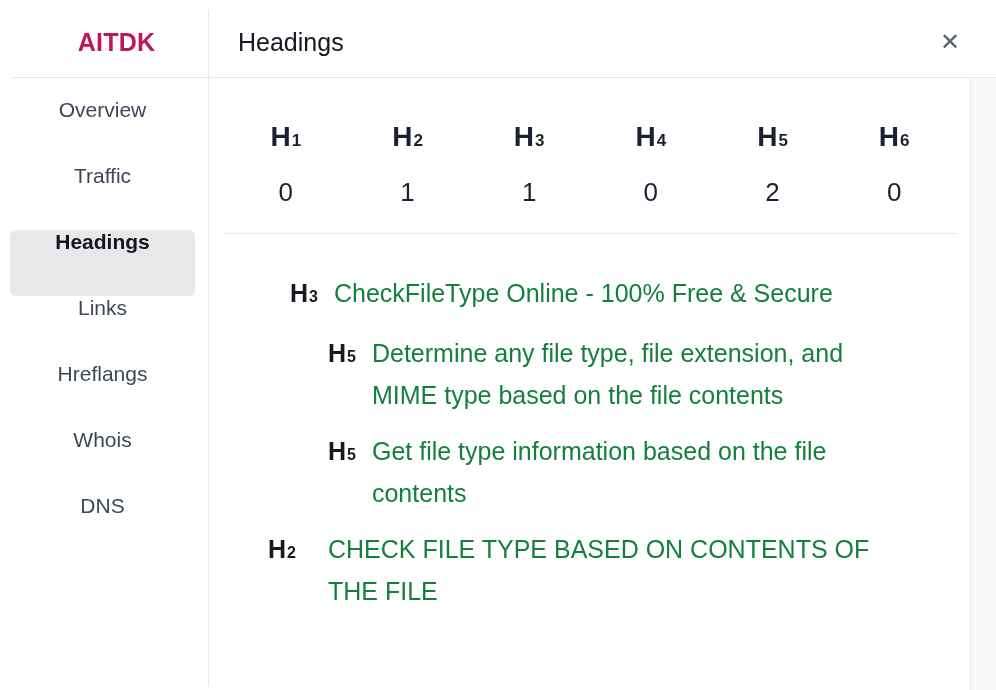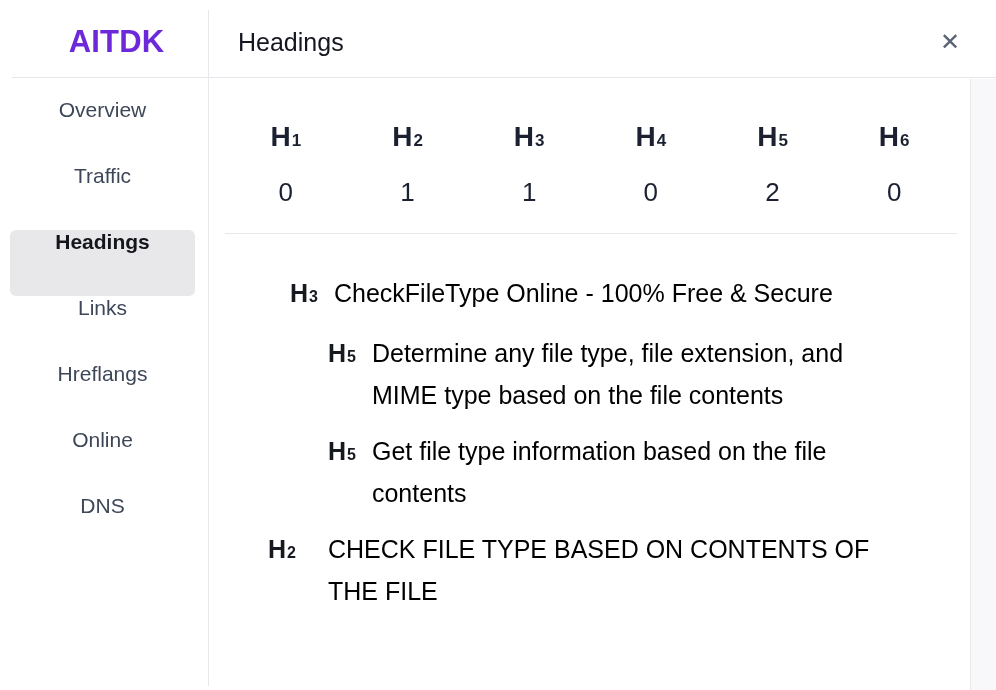--- a/index.html
+++ b/index.html
@@ -13,22 +13,22 @@
   }
 
   
   .header {
     position: absolute; top: 0; left: 0; right: 0; height: 78px;
     display: flex; align-items: center;
   }
   .brand {
     width: 208px; flex: 0 0 208px;
     display: flex; align-items: center; justify-content: center;
-    font-size: 31px; font-weight: 700; letter-spacing: 0.2px;
-    color: #6d28d9; padding-top: 6px; padding-left: 25px;
+    font-size: 25px; font-weight: 700; letter-spacing: 0.2px;
+    color: #be185d; padding-top: 6px; padding-left: 25px;
   }
   .header-main {
     flex: 1; display: flex; align-items: center;
     padding: 6px 30px 0 30px;
   }
   .panel-title { font-size: 25px; font-weight: 400; color: #14171F; }
   .close-btn {
     margin-left: auto; font-size: 24px; line-height: 1;
     color: #5B6472; cursor: pointer; user-select: none;
     padding: 4px 6px;
@@ -100,21 +100,21 @@
     margin-bottom: 14px;
     font-size: 25px; line-height: 42px;
   }
   .h-label {
     flex: 0 0 auto; display: flex; align-items: baseline;
     font-weight: 700; color: #16191F; line-height: 42px;
   }
   .h-label .tag { font-size: 25px; }
   .h-label .lvl { font-size: 16px; font-weight: 700; margin-left: 1px; }
   .h-text {
-    margin-left: 16px; color: #000000; font-weight: 400;
+    margin-left: 16px; color: #15803d; font-weight: 400;
   }
   .lvl-2 { padding-left: 59px; }
   .lvl-3 { padding-left: 81px; }
   .lvl-5 { padding-left: 119px; }
   .lvl-2 .h-text { max-width: 580px; margin-left: 32px; }
   .lvl-3 .h-text { max-width: 600px; }
   .lvl-5 .h-text { max-width: 520px; }
 </style>
 </head>
 <body>
@@ -140,21 +140,21 @@
   <div class="side-item active">
     <span>Headings</span>
   </div>
   <div class="side-item">
     <span>Links</span>
   </div>
   <div class="side-item">
     <span>Hreflangs</span>
   </div>
   <div class="side-item">
-    <span>Online</span>
+    <span>Whois</span>
   </div>
   <div class="side-item">
     <span>DNS</span>
   </div>
 </div>
 
 <div class="main">
 
   <div class="counts">
     <div class="count-cell">

